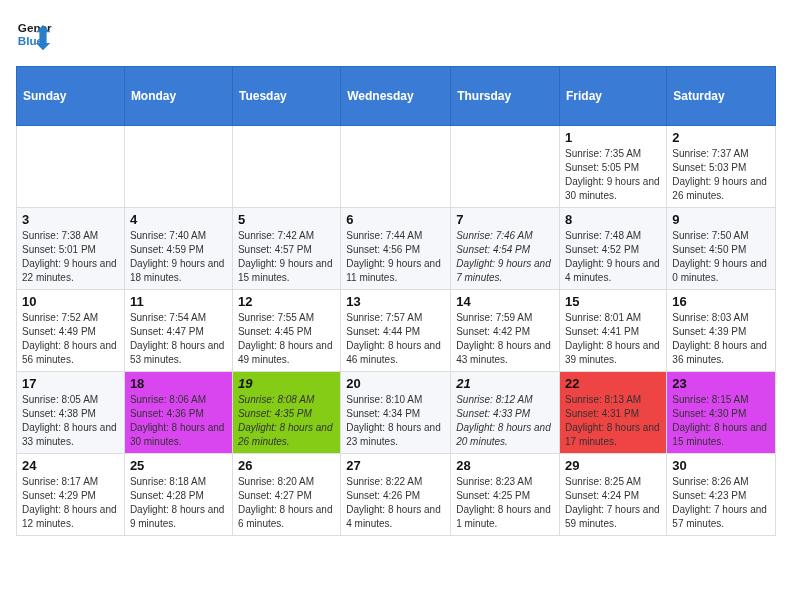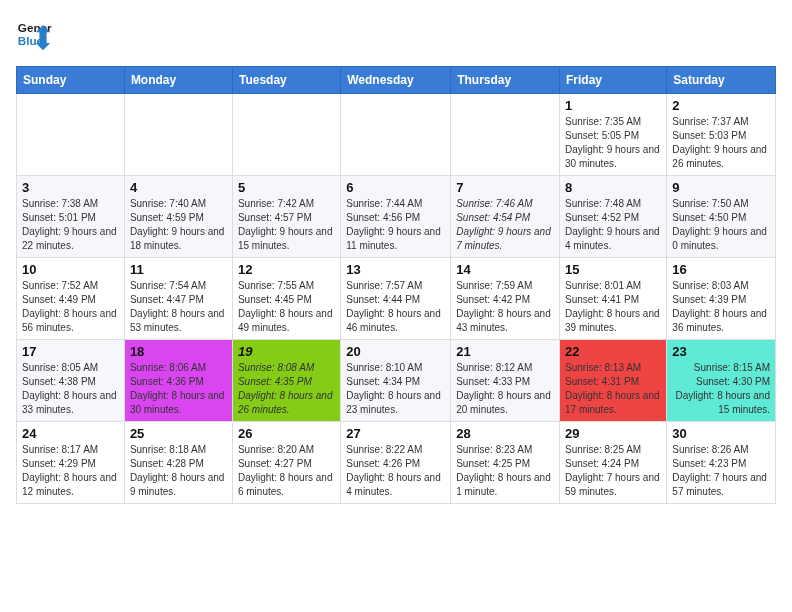--- a/index.html
+++ b/index.html
@@ -35,21 +35,21 @@
     }
     .calendar-table {
       width: 100%;
       border-collapse: collapse;
       font-size: 11px;
     }
     .calendar-table th {
       background-color: #3a7bd5;
       color: #fff;
       text-align: left;
-      padding: 6px 6px;
+      padding: 22px 6px;
       font-size: 12px;
       font-weight: bold;
       border: 1px solid #2a6abf;
     }
     .calendar-table td {
       border: 1px solid #ddd;
       vertical-align: top;
       padding: 4px 5px;
       width: 113px;
       min-height: 80px;
@@ -234,35 +234,35 @@
           <div class="day-info" style="white-space: pre-line;">Sunrise: 8:08 AM
 Sunset: 4:35 PM
 Daylight: 8 hours and 26 minutes.</div>
         </td>
         <td style="background: rgb(245, 247, 250);">
           <div class="day-number">20</div>
           <div class="day-info" style="white-space: pre-line;">Sunrise: 8:10 AM
 Sunset: 4:34 PM
 Daylight: 8 hours and 23 minutes.</div>
         </td>
-        <td style="background: rgb(245, 247, 250);">
+        <td style="background: rgb(245, 247, 250); font-style: italic;">
           <div class="day-number">21</div>
           <div class="day-info" style="white-space: pre-line;">Sunrise: 8:12 AM
 Sunset: 4:33 PM
 Daylight: 8 hours and 20 minutes.</div>
         </td>
         <td style="background: #ef4444;">
           <div class="day-number">22</div>
           <div class="day-info" style="white-space: pre-line;">Sunrise: 8:13 AM
 Sunset: 4:31 PM
 Daylight: 8 hours and 17 minutes.</div>
         </td>
-        <td style="background: #5eead4;">
+        <td style="background: #d946ef;">
           <div class="day-number">23</div>
-          <div class="day-info" style="white-space: pre-line; text-align: right;">Sunrise: 8:15 AM
+          <div class="day-info" style="white-space: pre-line;">Sunrise: 8:15 AM
 Sunset: 4:30 PM
 Daylight: 8 hours and 15 minutes.</div>
         </td>
       </tr>
       <tr>
         <td>
           <div class="day-number">24</div>
           <div class="day-info" style="white-space: pre-line;">Sunrise: 8:17 AM
 Sunset: 4:29 PM
 Daylight: 8 hours and 12 minutes.</div>

